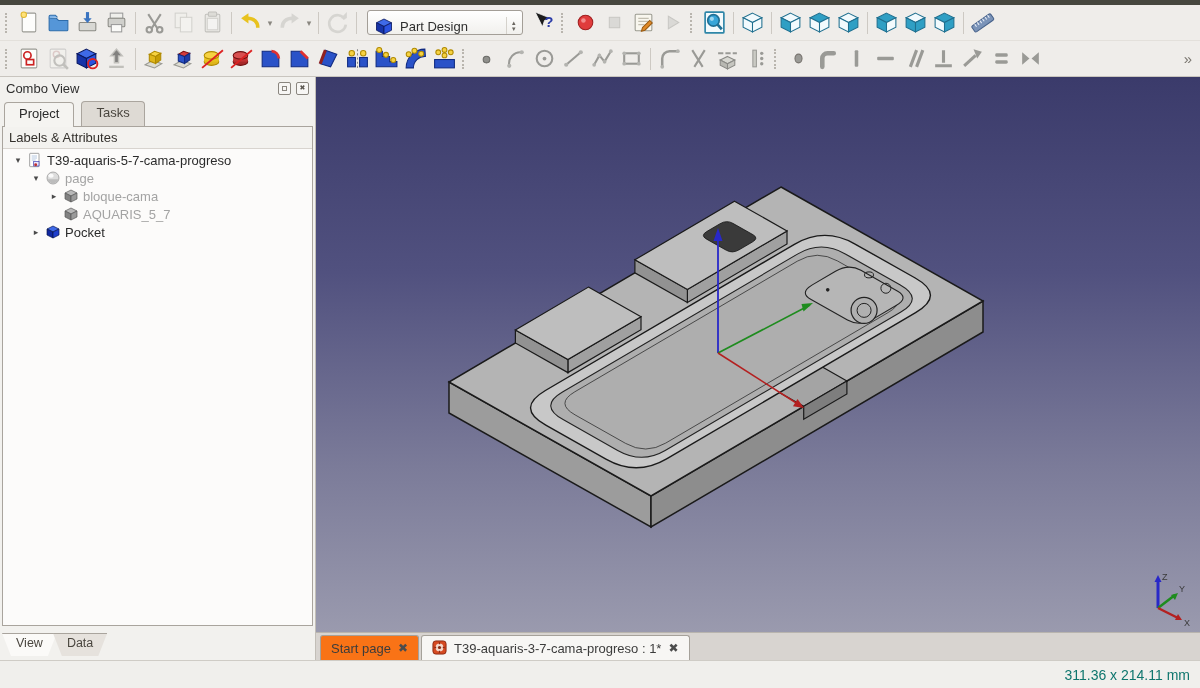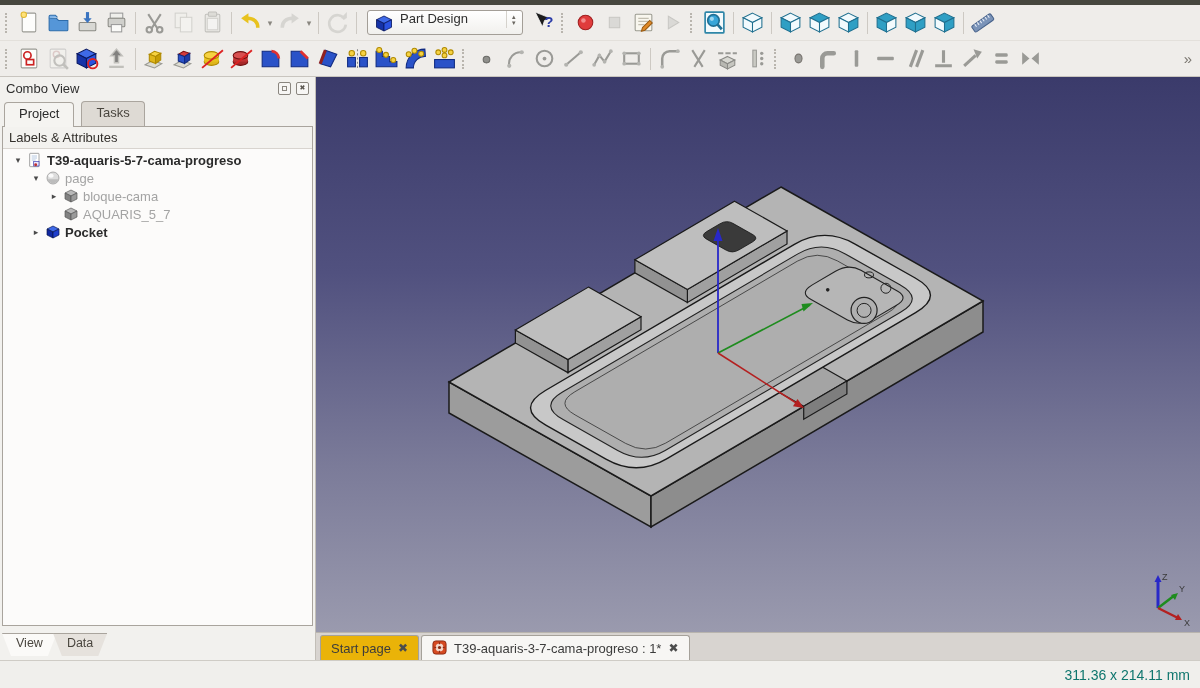--- a/index.html
+++ b/index.html
@@ -12,21 +12,21 @@
   .titlestrip { height:5px; background:#47473f; flex:none; }
   .tbrow { display:flex; align-items:center; padding:1px 2px; background:#efedea; flex:none; }
   .tbrow.r1 { height:36px; border-bottom:1px solid #e3e0db; }
   .tbrow.r2 { height:35px; }
   .tbtn { width:29px; height:29px; display:flex; align-items:center; justify-content:center;
           border-radius:3px; flex:none; cursor:default; }
   .tbtn.disabled { opacity:.45; }
   .tsep { width:1px; height:22px; background:#cdc9c3; margin:0 4px; flex:none; }
   .thandle { width:7px; height:20px; border-left:2px dotted #b9b5ae; margin:0 3px; flex:none; }
   .ddcaret { font-size:9px; color:#8a8780; width:10px; text-align:center; flex:none; }
-  .wbcombo { height:25px; display:flex; align-items:flex-start; gap:6px; padding:0 6px;
+  .wbcombo { height:25px; display:flex; align-items:flex-end; gap:6px; padding:0 6px;
              background:linear-gradient(#ffffff,#f1f0ed); border:1px solid #a39e97;
              border-radius:3px; margin:0 6px; flex:none; }
   .wbtext { font-size:13px; color:#2e2e2e; min-width:100px; }
   .wbspin { display:flex; flex-direction:column; line-height:6px; font-size:7px; color:#6a6660;
             border-left:1px solid #d5d2cc; padding-left:5px; height:17px; justify-content:center; }
   .ovflow { margin-left:auto; margin-right:6px; font-size:15px; color:#7a766f; }
 
   
   .main { flex:1; display:flex; min-height:0; border-top:1px solid #c9c5bf; }
 
@@ -45,21 +45,21 @@
   .ptab.active { background:#f5f4f1; color:#2a2a2a; position:relative; top:1px; }
   .treebox { flex:1; margin:0 2px; border:1px solid #a9a49d; background:#fcfbfa; display:flex;
              flex-direction:column; min-height:0; }
   .treeheader { height:22px; line-height:21px; padding:0 6px; background:#f3f2ef;
                 border-bottom:1px solid #d8d4cf; color:#33302c; flex:none; }
   .tree { flex:1; overflow:hidden; padding-top:2px; }
   .trow { height:18px; display:flex; align-items:center; gap:4px; white-space:nowrap; }
   .trow .arrow { width:10px; font-size:9px; color:#4a4a4a; text-align:center; flex:none; }
   .trow .ticon { width:16px; height:16px; flex:none; display:flex; align-items:center; }
   .trow .lbl { color:#2b2b2b; }
-  .trow .lbl.bold { font-weight:bold; }
+  .trow .lbl.bold { font-weight:normal; }
   .trow .lbl.muted { color:#a3a3a3; }
   .hsplit { height:6px; flex:none; }
   .propbox { height:252px; margin:0 2px; border:1px solid #a9a49d; background:#fdfdfc;
              display:flex; flex-direction:column; flex:none; }
   .prophead { display:flex; height:22px; background:#f3f2ef; border-bottom:1px solid #d8d4cf; flex:none; }
   .prophead .c1 { width:95px; padding:2px 6px; border-right:1px solid #d8d4cf; }
   .prophead .c2 { flex:1; padding:2px 6px; }
   .propbody { flex:1; background:#fdfdfc; }
   .bottomtabs { height:28px; display:flex; align-items:flex-start; padding:1px 2px 0 2px; flex:none; }
   .btab { height:23px; padding:2px 14px; background:#fbfaf8; color:#4a463f; font-size:12.5px;
@@ -70,21 +70,21 @@
   
   .rightarea { flex:1; display:flex; flex-direction:column; min-width:0; }
   .viewport { flex:1; position:relative; border-top:2px solid #3a3a68; overflow:hidden;
               background:linear-gradient(#3b3b6b,#51517f 35%,#7b7b99 70%,#9a9aae); }
   .viewport svg.model { position:absolute; left:0; top:0; }
   .navcross { position:absolute; right:6px; bottom:4px; }
   .mditabs { height:28px; background:#d8d4d0; display:flex; align-items:flex-end;
              padding:2px 4px 0 4px; gap:2px; flex:none; border-top:1px solid #b8b4ae; }
   .mditab { height:25px; display:flex; align-items:center; gap:7px; padding:0 10px;
             border:1px solid #a5a19a; border-bottom:none; border-radius:3px 3px 0 0;
-            background:#eab308; color:#3c3c3c; }
+            background:#f97316; color:#3c3c3c; }
   .mditab.active { background:#f7f6f4; }
   .tclose { font-size:12px; font-weight:bold; color:#4c4c4c; }
 
   
   .statusbar { height:28px; background:#f0efec; border-top:1px solid #cfccc6; display:flex;
                align-items:center; justify-content:flex-end; padding-right:10px; flex:none; }
   .dims { font-size:14px; color:#0f766e; }
 </style>
 </head>
 <body>

